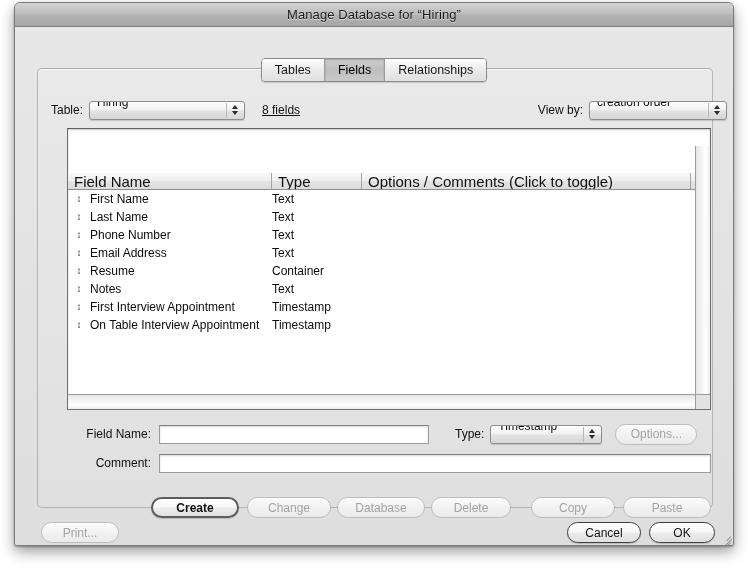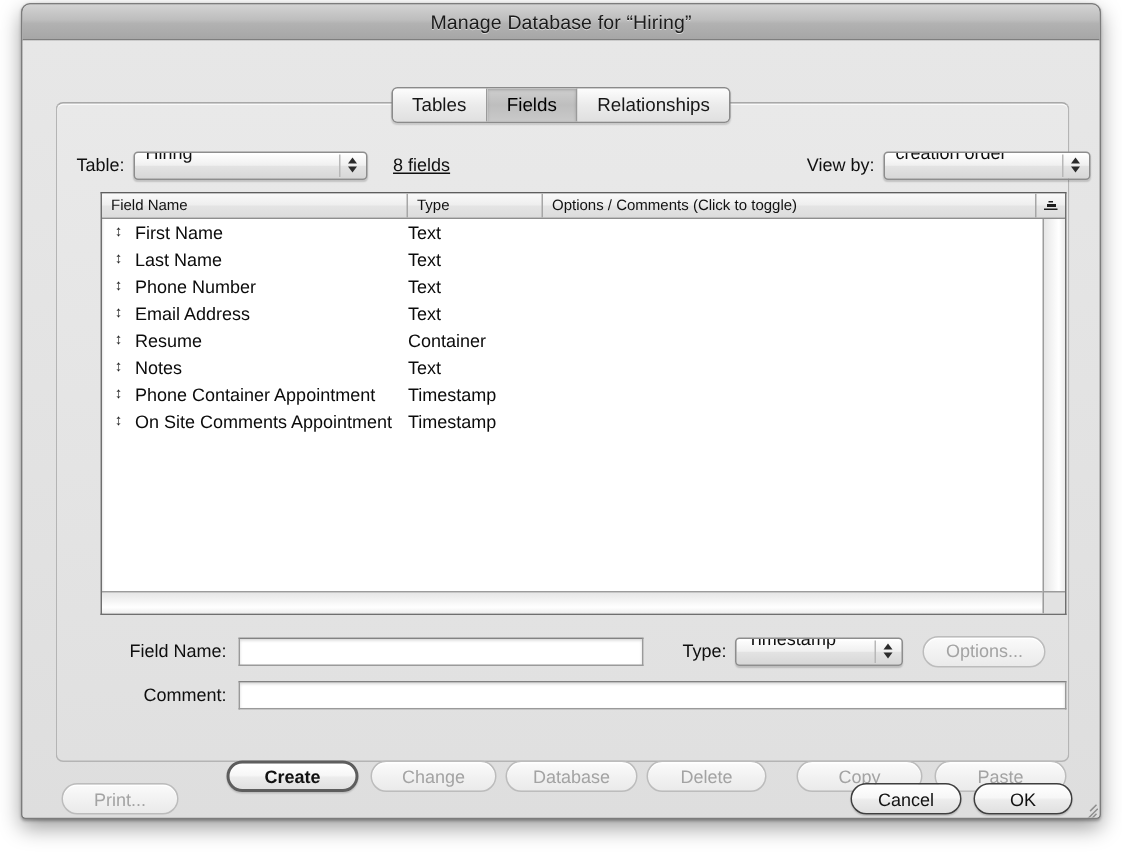--- a/index.html
+++ b/index.html
@@ -171,24 +171,25 @@
     box-shadow: inset 0 1px 2px rgba(0,0,0,0.22);
     box-sizing: border-box;
     overflow: hidden;
   }
 
   #colheader {
     display: flex;
     height: 17px;
     background: linear-gradient(to bottom, #fafafa 0%, #eeeeee 48%, #e4e4e4 52%, #dcdcdc 100%);
     border-bottom: 1px solid #8e8e8e;
-    font-size: 10px;
+    font-size: 15px;
     color: #111;
     align-items: center;
     box-sizing: border-box;
+    margin-top: 44px;
   }
   .colh {
     height: 100%;
     display: flex;
     align-items: center;
     padding-left: 6px;
     border-right: 1px solid #a6a6a6;
     box-sizing: border-box;
     overflow: hidden;
     white-space: nowrap;
@@ -325,21 +326,21 @@
   }
   .btn.default {
     border: 2px solid #5d5d5d;
     font-weight: bold;
   }
   .btn.strong { border-color: #3f3f3f; border-width: 1.5px; }
 
   #actionrow {
     position: absolute;
     left: 52px;
-    top: 480px;
+    top: 470px;
     width: 644px;
     height: 22px;
   }
   #actionrow .btn { position: absolute; top: 0; }
 
   #footer {
     position: absolute;
     left: 4px; right: 0;
     top: 495px;
     height: 34px;
@@ -451,27 +452,27 @@
             <span class="cellopts"></span>
           </div>
           <div class="row">
             <span class="grip">↕</span>
             <span class="cellname">Notes</span>
             <span class="celltype">Text</span>
             <span class="cellopts"></span>
           </div>
           <div class="row">
             <span class="grip">↕</span>
-            <span class="cellname">Phone Container Appointment</span>
+            <span class="cellname">First Interview Appointment</span>
             <span class="celltype">Timestamp</span>
             <span class="cellopts"></span>
           </div>
           <div class="row">
             <span class="grip">↕</span>
-            <span class="cellname">On Site Comments Appointment</span>
+            <span class="cellname">On Table Interview Appointment</span>
             <span class="celltype">Timestamp</span>
             <span class="cellopts"></span>
           </div>
         </div>
 
       <div id="vscroll"></div>
       <div id="hscroll"></div>
       <div id="scorner"></div>
     </div>
 

